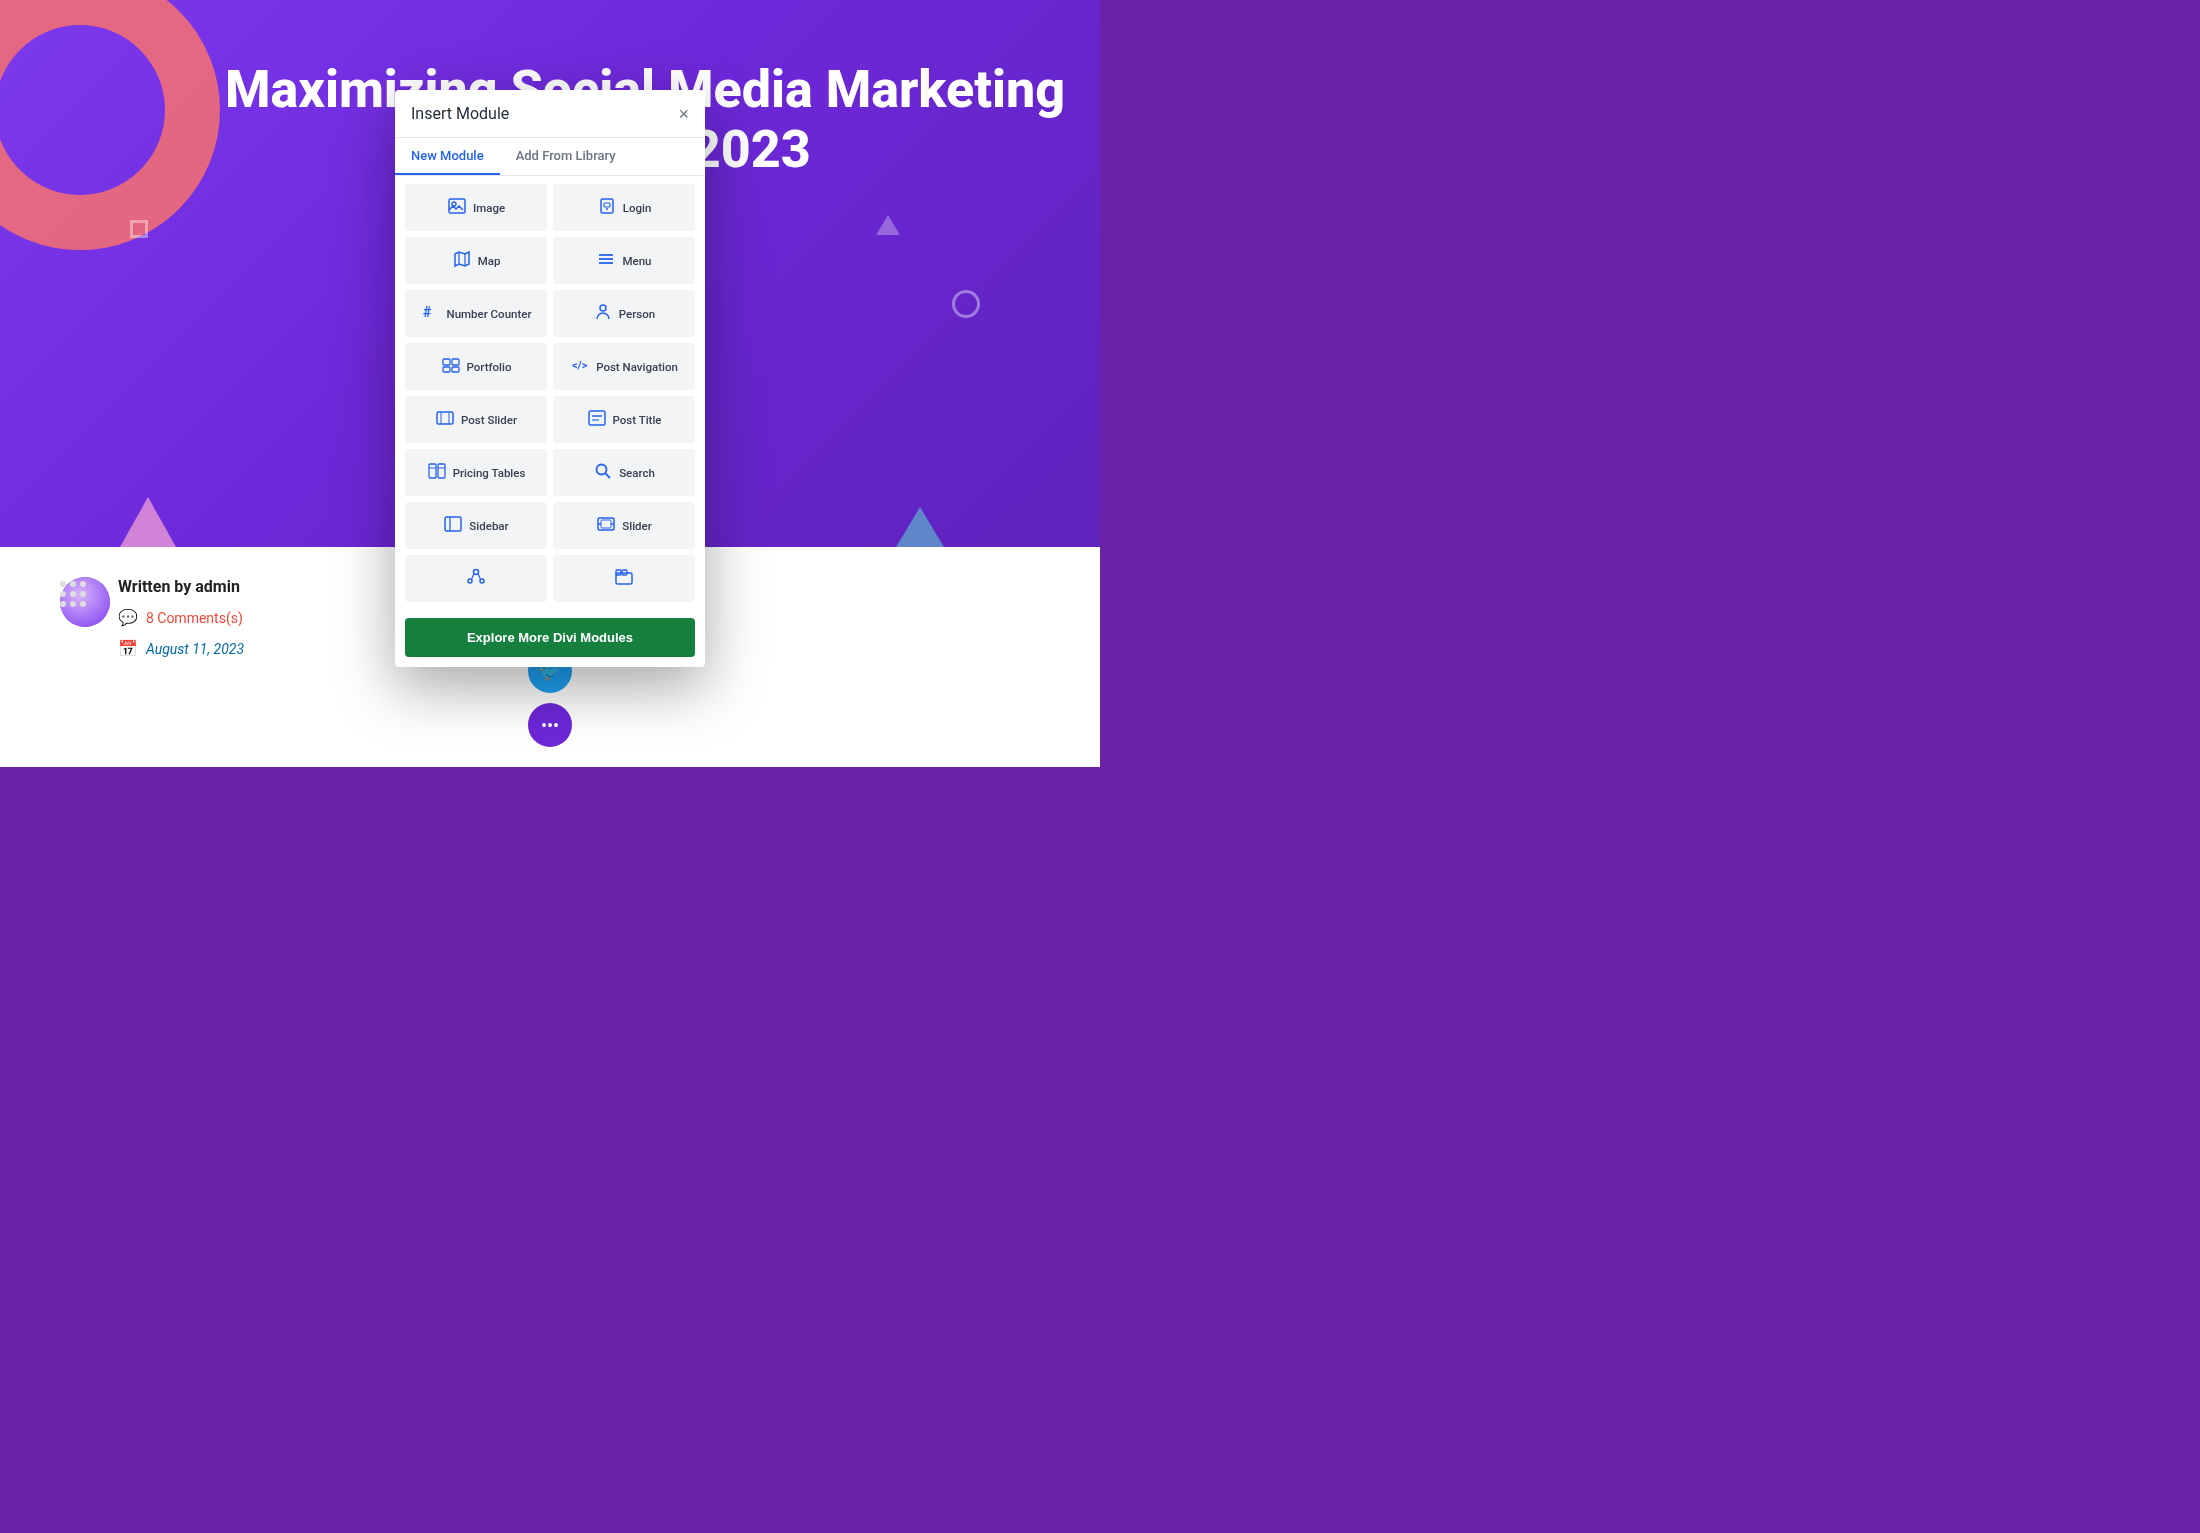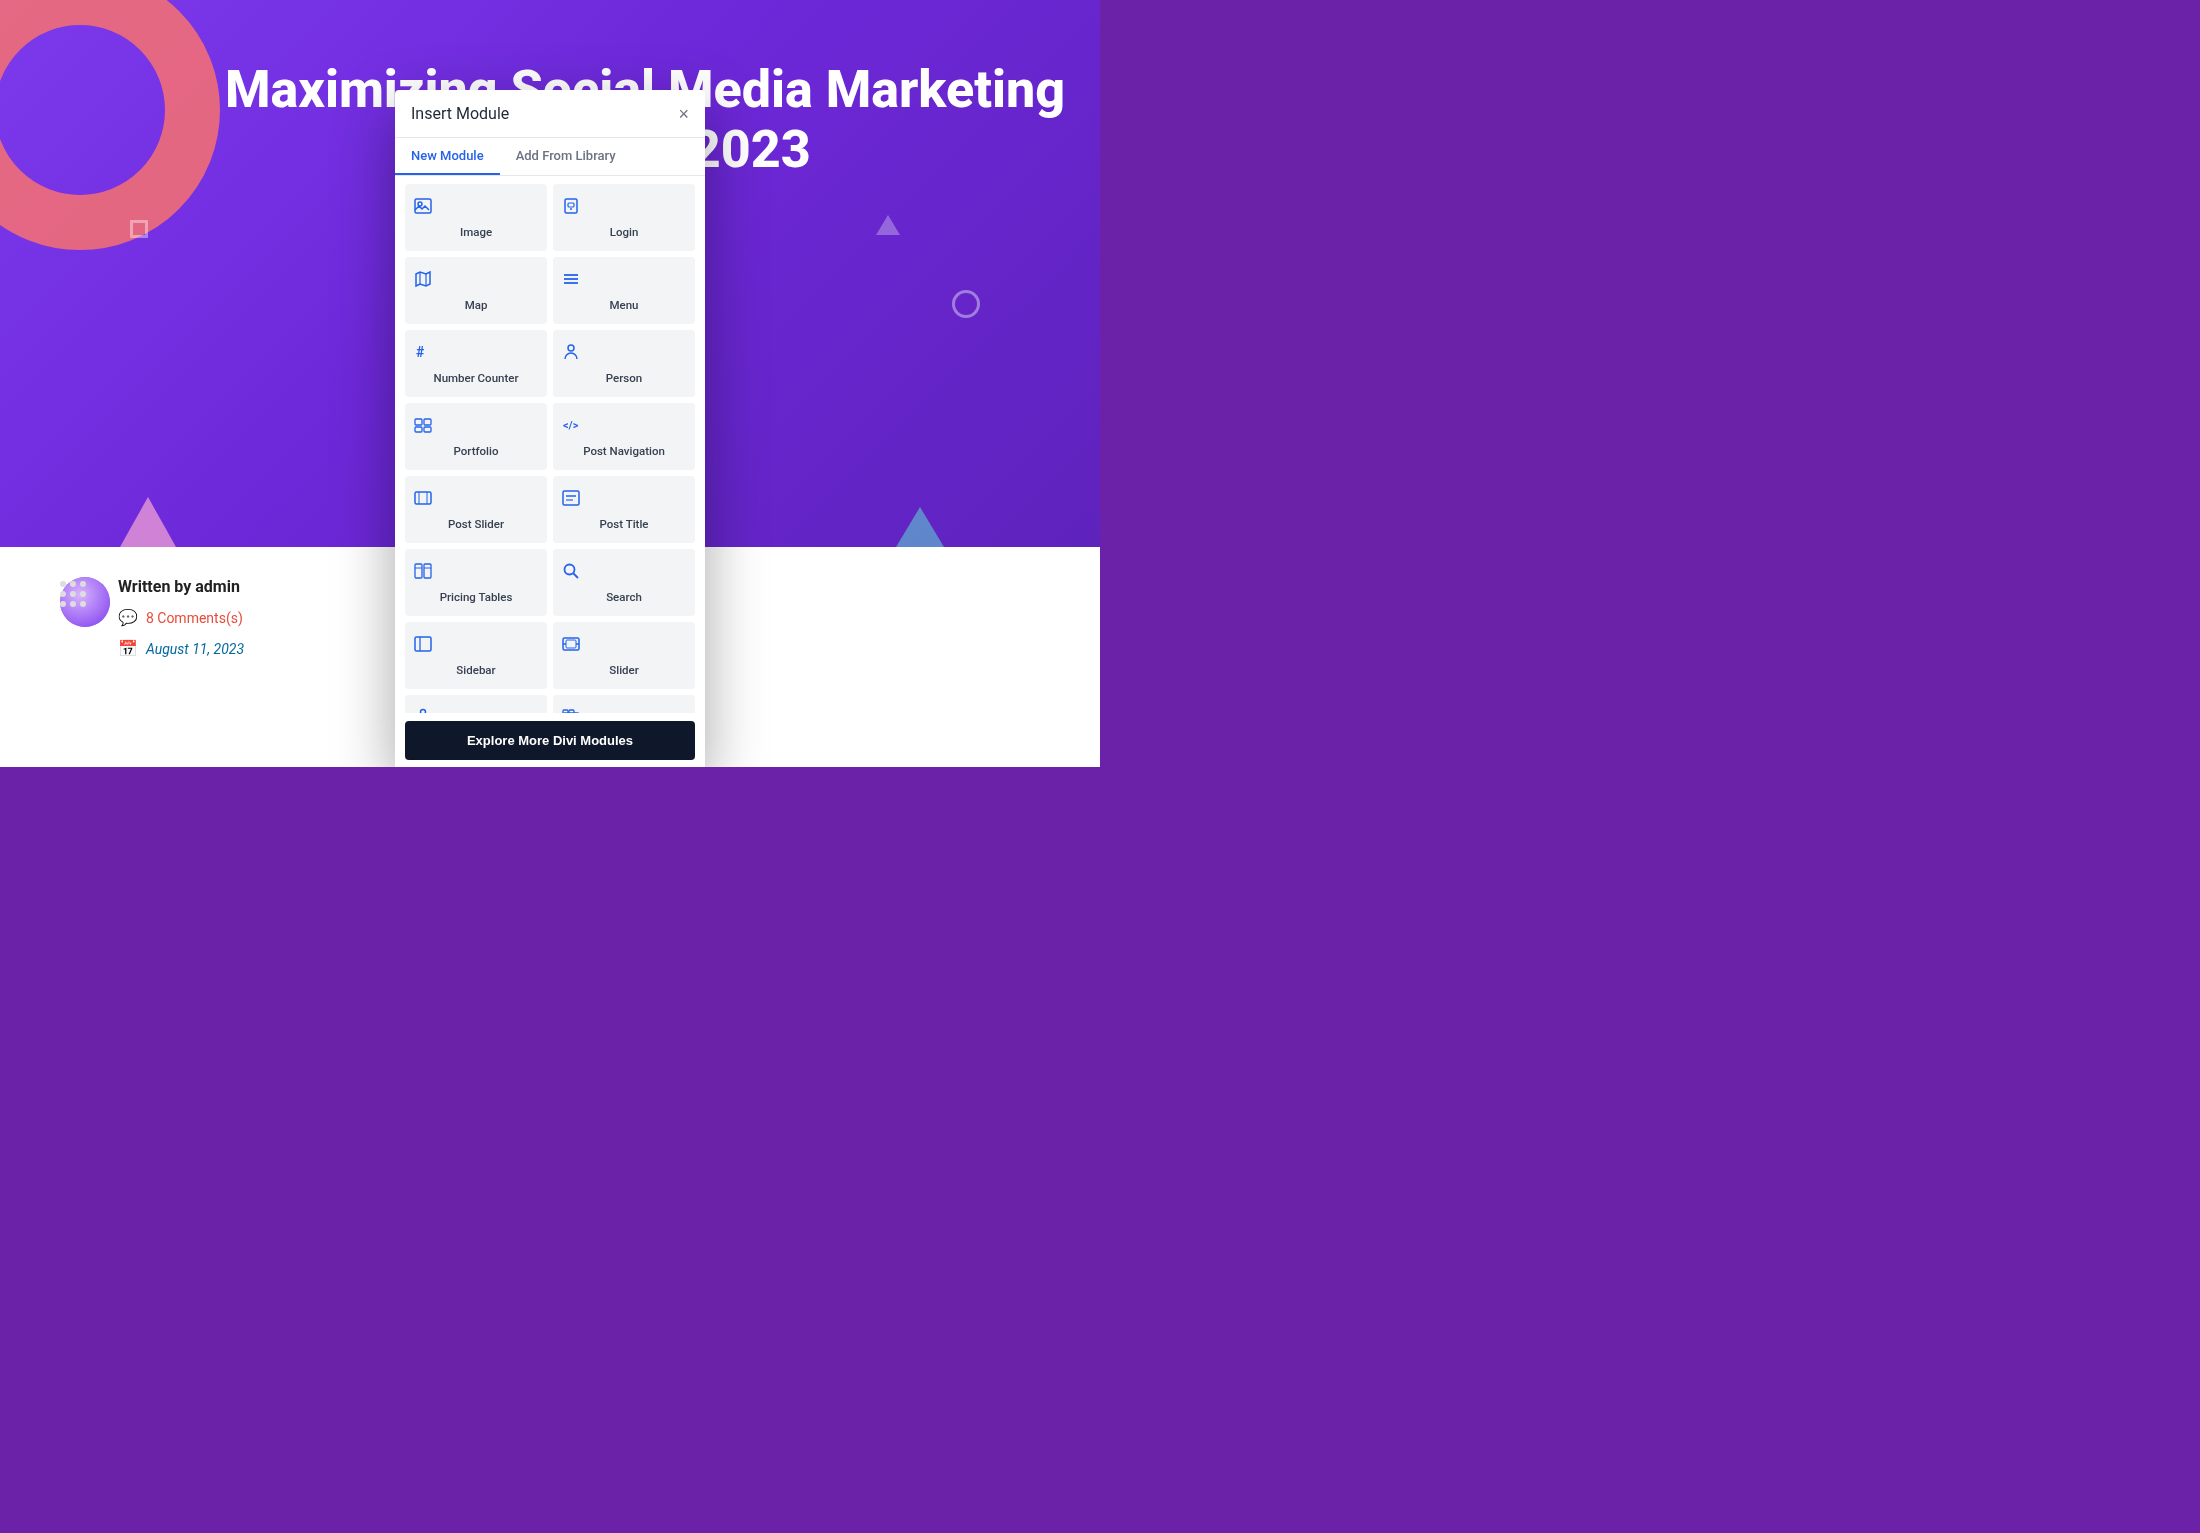--- a/index.html
+++ b/index.html
@@ -324,21 +324,22 @@
     }
 
     .module-grid {
       display: grid;
       grid-template-columns: 1fr 1fr;
       gap: 6px;
     }
 
     .module-item {
       display: flex;
-      flex-direction: column;
+      flex-direction: row;
+      align-items: center;
       justify-content: center;
       padding: 12px 8px;
       border-radius: 4px;
       background: #f3f4f6;
       cursor: pointer;
       gap: 6px;
       transition: background 0.15s;
     }
 
     .module-icon {
@@ -352,21 +353,21 @@
       color: #374151;
       font-weight: 500;
       text-align: center;
     }
 
     
     .explore-btn {
       margin: 8px 10px 10px;
       width: calc(100% - 20px);
       padding: 12px;
-      background: #0f172a;
+      background: #15803d;
       color: white;
       border: none;
       border-radius: 4px;
       font-size: 13px;
       font-weight: 600;
       cursor: pointer;
       text-align: center;
     }
   </style>
 </head>

